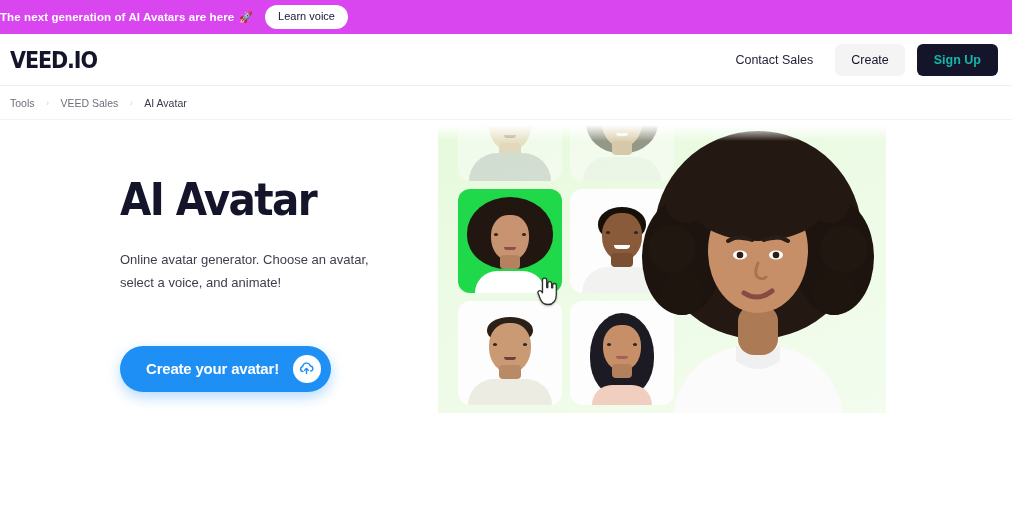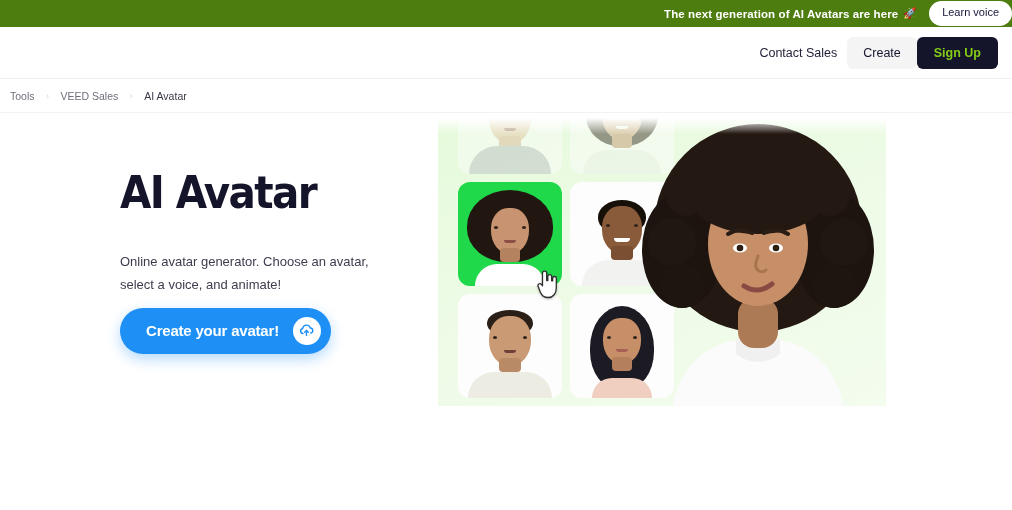--- a/index.html
+++ b/index.html
@@ -6,25 +6,25 @@
   html, body {
     width: 1012px; height: 510px;
     overflow: hidden;
     background: #ffffff;
     font-family: "Liberation Sans", sans-serif;
     -webkit-font-smoothing: antialiased;
   }
 
   
   .announce {
-    height: 27px;
-    background: #4d7c0f;
-    display: flex;
-    align-items: center;
-    justify-content: flex-end;
+    height: 34px;
+    background: #d946ef;
+    display: flex;
+    align-items: center;
+    justify-content: flex-start;
     gap: 12px;
   }
   .announce-text {
     color: #ffffff;
     font-size: 11.5px;
     font-weight: bold;
     letter-spacing: 0.1px;
     display: flex;
     align-items: center;
     gap: 5px;
@@ -83,21 +83,21 @@
     left: 0; top: 0;
     width: 5px; height: 5px;
     border-right: 1.3px solid #6a6a78;
     border-bottom: 1.3px solid #6a6a78;
     transform: rotate(45deg);
   }
   .nav-right {
     margin-left: auto;
     display: flex;
     align-items: center;
-    gap: 0;
+    gap: 12px;
   }
   .contact-sales {
     font-size: 12.5px;
     color: #24243a;
     cursor: pointer;
     padding: 8px 10px;
     white-space: nowrap;
   }
   .login-btn {
     font-size: 12.5px;
@@ -106,21 +106,21 @@
     border: none;
     border-radius: 6px;
     padding: 9px 16px;
     cursor: pointer;
     font-family: "Liberation Sans", sans-serif;
     white-space: nowrap;
   }
   .signup-btn {
     font-size: 12.5px;
     font-weight: bold;
-    color: #84cc16;
+    color: #14b8a6;
     background: #14142b;
     border: none;
     border-radius: 6px;
     padding: 9px 17px;
     cursor: pointer;
     font-family: "Liberation Sans", sans-serif;
     white-space: nowrap;
   }
 
   
@@ -163,28 +163,28 @@
   .hero-title {
     font-size: 45px;
     font-weight: bold;
     letter-spacing: -1.6px;
     color: #14142b;
     line-height: 1.05;
     font-family: "DejaVu Sans", sans-serif;
     font-stretch: condensed;
   }
   .hero-sub {
-    margin-top: 35px;
+    margin-top: 26px;
     font-size: 13px;
     line-height: 1.72;
     color: #3d3d4e;
     max-width: 268px;
   }
   .cta-btn {
-    margin-top: 12px;
+    margin-top: 52px;
     display: inline-flex;
     align-items: center;
     gap: 14px;
     background: #1e90f5;
     border: none;
     border-radius: 999px;
     padding: 9px 10px 9px 26px;
     cursor: pointer;
     box-shadow: 0 5px 14px rgba(30,144,245,0.33);
     font-family: "Liberation Sans", sans-serif;
@@ -305,20 +305,21 @@
 
 <div class="announce">
   <div class="announce-text">
     <span>The next generation of AI Avatars are here</span>
     <span class="rocket-icon">🚀</span>
   </div>
   <button class="learn-more-btn">Learn voice</button>
 </div>
 
 <div class="navbar">
+  <div class="logo">VEED.IO</div>
 
 
   <div class="nav-right">
     <div class="contact-sales">Contact Sales</div>
     <button class="login-btn">Create</button>
     <button class="signup-btn">Sign Up</button>
   </div>
 </div>
 
 <div class="breadcrumb-bar">

